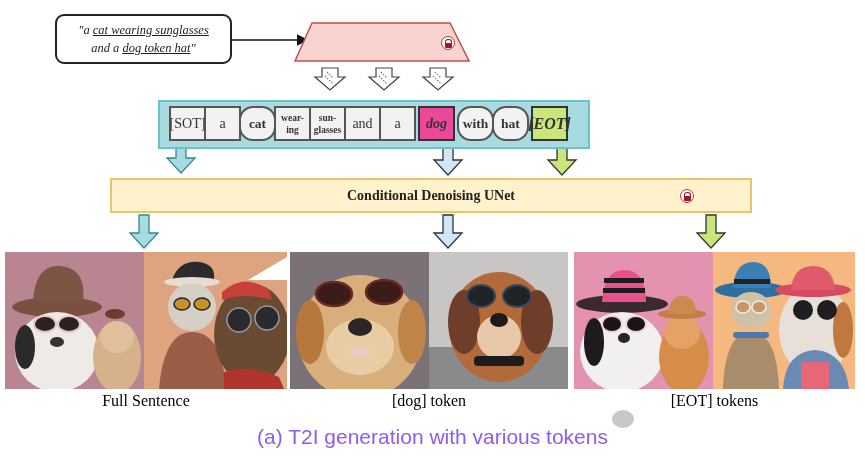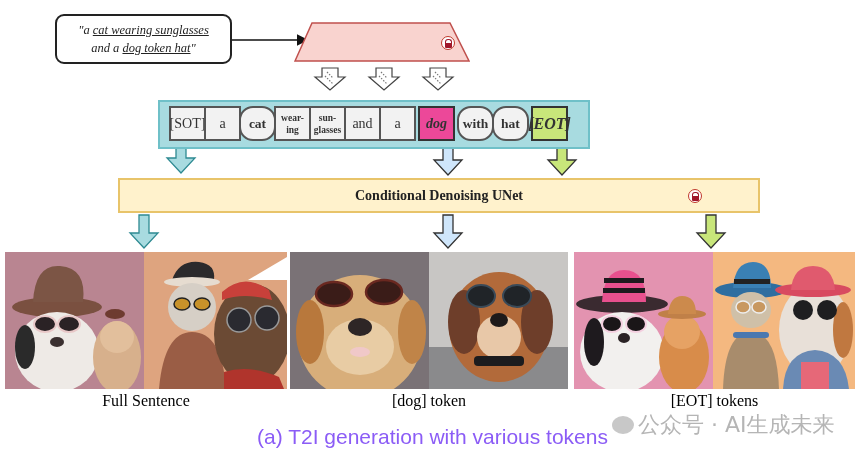--- a/index.html
+++ b/index.html
@@ -19,21 +19,21 @@
   #token-bar { left:158px; top:100px; width:432px; height:49px; background:#a8dbe0; border:2px solid #6fc0c8; box-sizing:border-box; }
   #token-row { position:absolute; left:9px; top:4px; display:flex; }
   .token { height:35px; border:2px solid #555; box-sizing:border-box; background:#f2f2f2; display:flex; align-items:center; justify-content:center;
     text-align:center; font-size:14px; color:#333; font-family:"Liberation Serif", serif; margin-right:-2px; line-height:12px; }
   .token.small { font-size:9.5px; font-weight:bold; }
   .token.bold { font-weight:bold; font-size:13.5px;border-radius:14px; }
   .token.dog { background:#ec4899; font-style:italic; font-weight:bold; margin-left:4px; margin-right:2px; border-color:#333; }
   .token.eot { background:#c8e67a; font-style:italic; font-weight:bold; margin-left:4px; border-color:#333; font-size:16px; }
 
   
-  #unet { left:118px; top:178px; width:642px; height:35px; background:#fff2cc; border:2px solid #e8c46a; box-sizing:border-box; }
+  #unet { left:110px; top:178px; width:642px; height:35px; background:#fff2cc; border:2px solid #e8c46a; box-sizing:border-box; }
   #unet .label { position:absolute; left:0; right:0; top:8px; text-align:center; font-weight:bold; font-size:14px; color:#222; font-family:"Liberation Serif", serif; }
 
   .lock { position:absolute; width:14px; height:14px; border:1.5px solid #c0392b; border-radius:50%; box-sizing:border-box; background:#fff; }
   .lock::before { content:""; position:absolute; left:3px; top:2px; width:5px; height:4px; border:1.3px solid #a0182b; border-bottom:none; border-radius:3px 3px 0 0; }
   .lock::after { content:""; position:absolute; left:2.5px; top:5.5px; width:7px; height:5px; background:#a0182b; border-radius:1px; }
 
   
   .img-panel { top:252px; height:137px; overflow:hidden; }
   .img-half { position:absolute; top:0; height:137px; }
   .caption { top:392px; font-size:16px; color:#000000; text-align:center; font-family:"Liberation Serif", serif; }
@@ -201,16 +201,15 @@
     <path d="M88,110 h28 v27 h-28 Z" fill="#e66878"></path>
   </svg>
 </div>
 
 <div class="abs caption" style="left:5px;width:282px">Full Sentence</div>
 <div class="abs caption" style="left:290px;width:278px">[dog] token</div>
 <div class="abs caption" style="left:574px;width:281px">[EOT] tokens</div>
 
 <div id="watermark" class="abs">
   <span class="wx"></span>
-  <span>公众号 · AI生成未来</span>
 </div>
 
 <div id="figure-caption" class="abs">(a) T2I generation with various tokens</div>
 
 </body></html>

